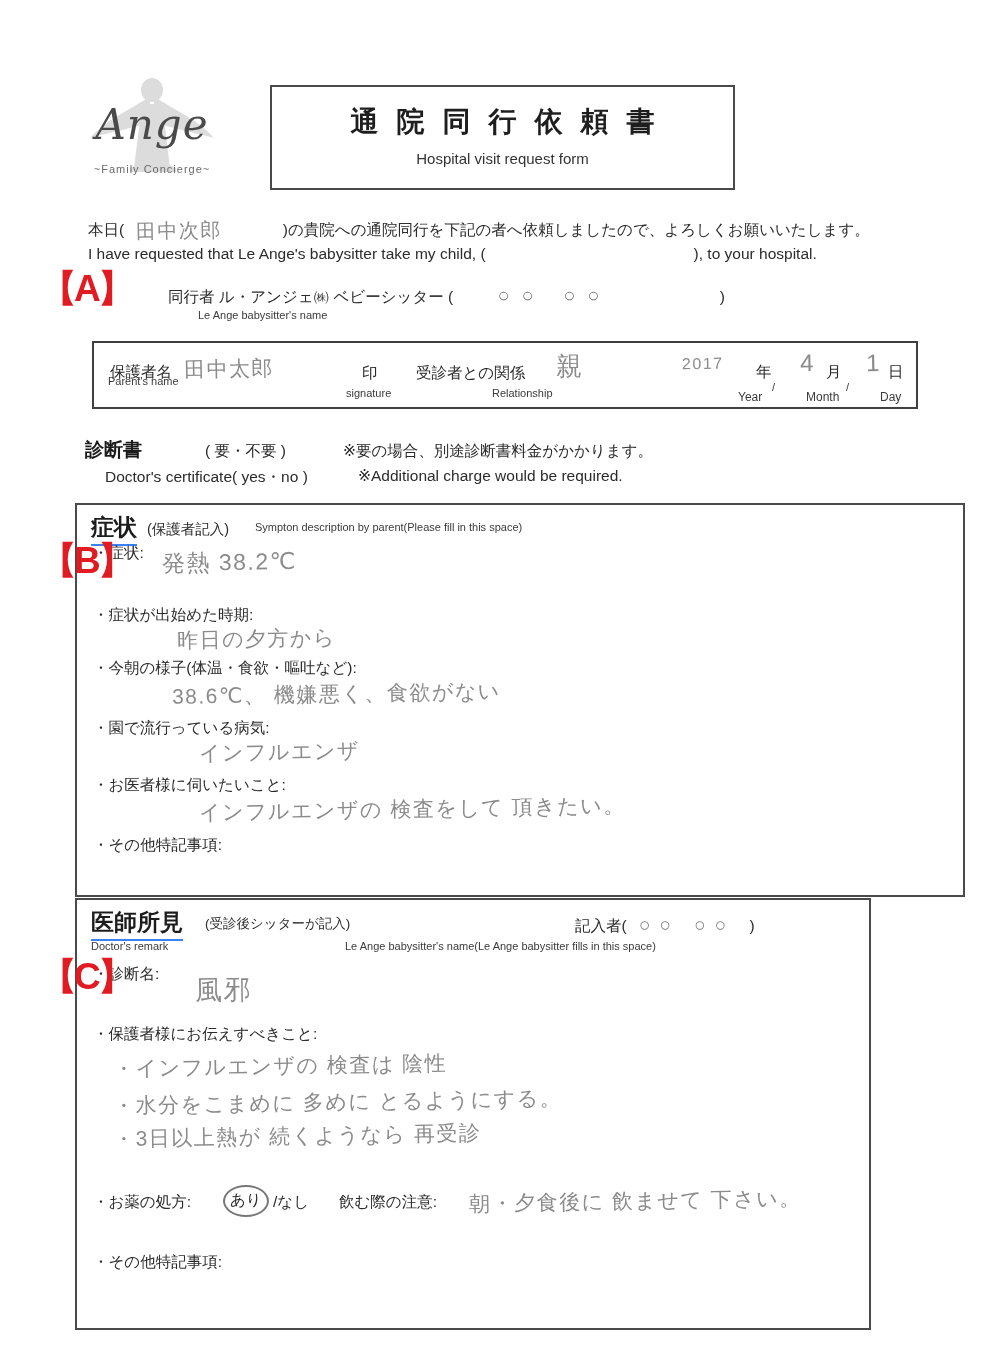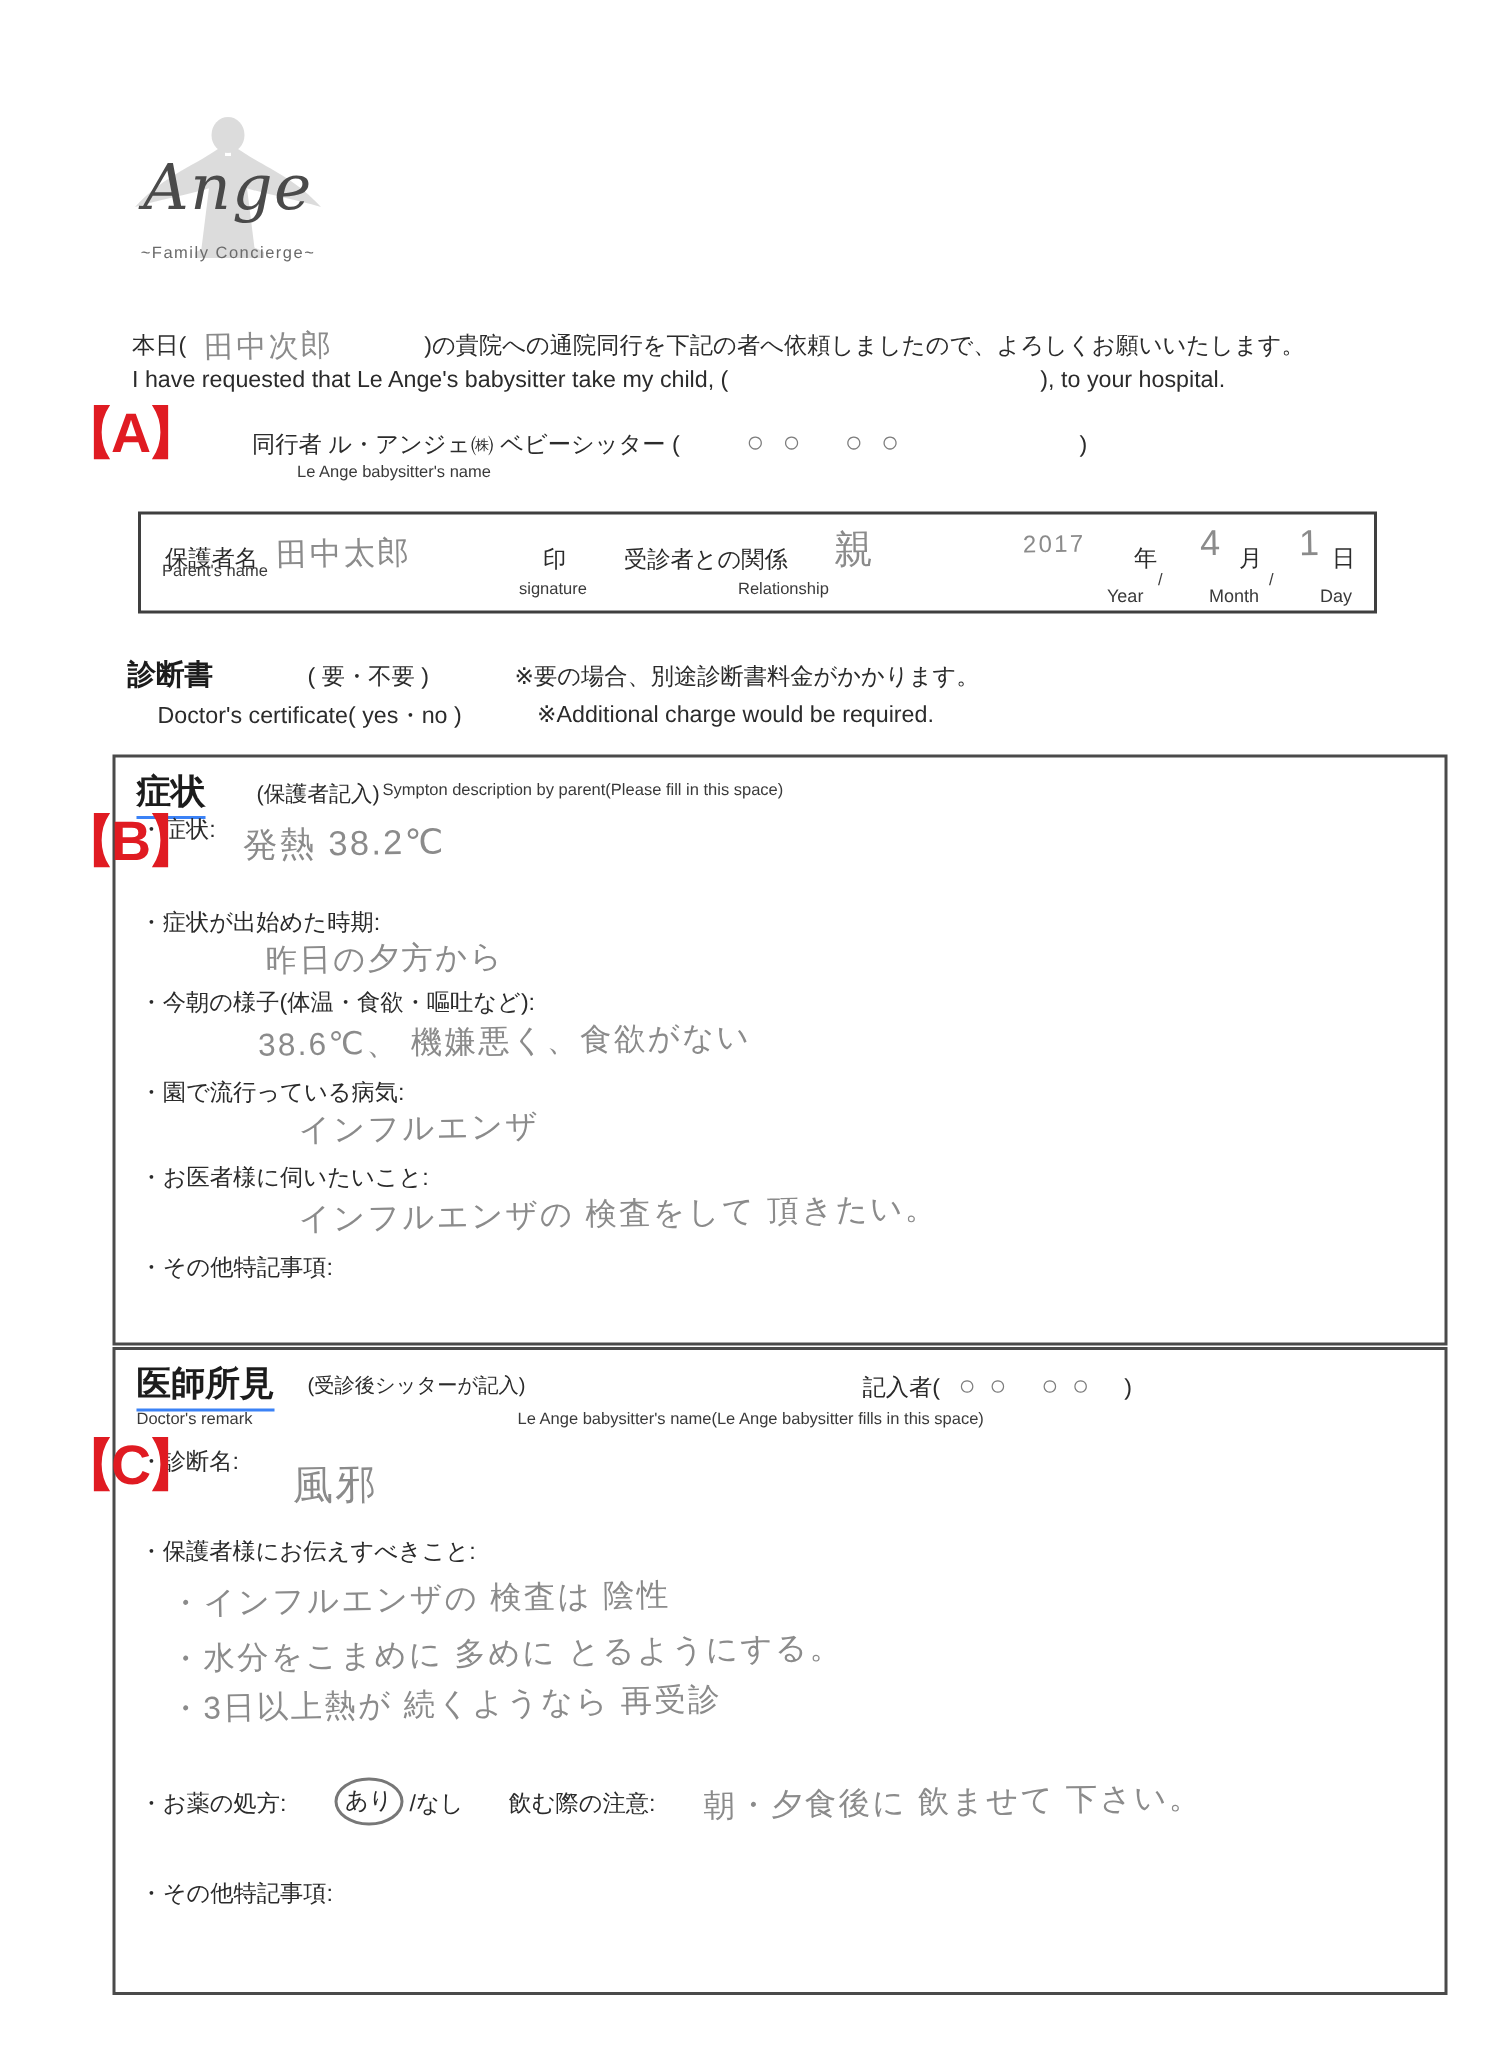--- a/index.html
+++ b/index.html
@@ -24,21 +24,21 @@
 
   
   .hand { color:#8b8b8b; letter-spacing:1.5px; font-size:21px; white-space:nowrap; }
   .hand-rot { display:inline-block; transform:rotate(-1deg); }
   .circles { color:#7d7d7d; font-size:20px; letter-spacing:12px; }
 
   .marker { color:#e01b22; font-size:37px; font-weight:bold; letter-spacing:-3px; line-height:1; }
 
   .parent-box { left:92px; top:341px; width:826px; height:68px; border:2px solid #3f3f3f; }
   .sym-box { left:75px; top:503px; width:890px; height:394px; border:2px solid #4a4a4a; }
-  .doc-box { left:75px; top:898px; width:890px; height:432px; border:2px solid #4a4a4a; }
+  .doc-box { left:75px; top:898px; width:796px; height:432px; border:2px solid #4a4a4a; }
   .sec-title { font-size:23px; font-weight:bold; color:#1c1c1c; border-bottom:2px solid #3b82f6; padding-bottom:1px; }
   .sec-note { font-size:14.5px; color:#2b2b2b; }
   .spacer { display:inline-block; }
   .circle-yes { display:inline-block; border:2px solid #777; border-radius:50%; padding:3px 5px 4px 5px; font-size:15.5px; color:#2b2b2b; }
 </style>
 </head>
 <body>
 
 <div class="page">
 
@@ -49,20 +49,24 @@
         <path d="M70 20 C50 35 30 40 10 62 C35 55 55 52 70 46 Z"></path>
         <path d="M74 20 C94 35 114 40 134 62 C109 55 89 52 74 46 Z"></path>
         <path d="M62 28 L82 28 L90 92 L54 92 Z"></path>
         <path d="M50 92 C70 84 80 84 96 92 L96 96 L50 96 Z"></path>
       </g>
     </svg>
     <div class="brand">Ange</div>
     <div class="tagline">~Family Concierge~</div>
   </div>
 
+  <div class="abs title-box">
+    <div class="title-ja">通院同行依頼書</div>
+    <div class="title-en">Hospital visit request form</div>
+  </div>
 
   <div class="abs t15" style="left:88px; top:217px; white-space:nowrap;">
     <span>本日(</span>
     <span class="hand hand-rot" style="font-size:20px; display:inline-block; width:150px; padding-left:8px; vertical-align:-2px;">田中次郎</span>
     <span>)の貴院への通院同行を下記の者へ依頼しましたので、よろしくお願いいたします。</span>
   </div>
   <div class="abs t15" style="left:88px; top:245px; white-space:nowrap;">
     <span>I have requested that Le Ange's babysitter take my child, (</span><span class="spacer" style="width:208px;"></span><span>), to your hospital.</span>
   </div>
 
@@ -98,21 +102,21 @@
   </div>
 
   <span class="abs" style="left:85px; top:437px; font-size:19px; font-weight:bold; color:#1c1c1c;">診断書</span>
   <span class="abs t15" style="left:205px; top:441px;">( 要・不要 )</span>
   <span class="abs t15" style="left:343px; top:441px;">※要の場合、別途診断書料金がかかります。</span>
   <span class="abs t15" style="left:85px; top:467px;margin-left:20px;">Doctor's certificate( yes・no )</span>
   <span class="abs t15" style="left:358px; top:467px;">※Additional charge would be required.</span>
 
   <div class="abs sym-box">
     <span class="abs sec-title" style="left:14px; top:7px;">症状</span>
-    <span class="abs sec-note" style="left:70px; top:15px;margin-left:24px;">(保護者記入)</span>
+    <span class="abs sec-note" style="left:70px; top:15px;">(保護者記入)</span>
     <span class="abs t14" style="left:178px; top:16px;">Sympton description by parent(Please fill in this space)</span>
 
     <span class="abs t15" style="left:16px; top:38px;">・症状:</span>
     <span class="abs hand hand-rot" style="left:85px; top:42px; font-size:23px;">発熱 38.2℃</span>
 
     <span class="abs t15" style="left:16px; top:100px;">・症状が出始めた時期:</span>
     <span class="abs hand hand-rot" style="left:100px; top:120px;">昨日の夕方から</span>
 
     <span class="abs t15" style="left:16px; top:153px;">・今朝の様子(体温・食欲・嘔吐など):</span>
     <span class="abs hand hand-rot" style="left:95px; top:175px;">38.6℃、 機嫌悪く、食欲がない</span>

